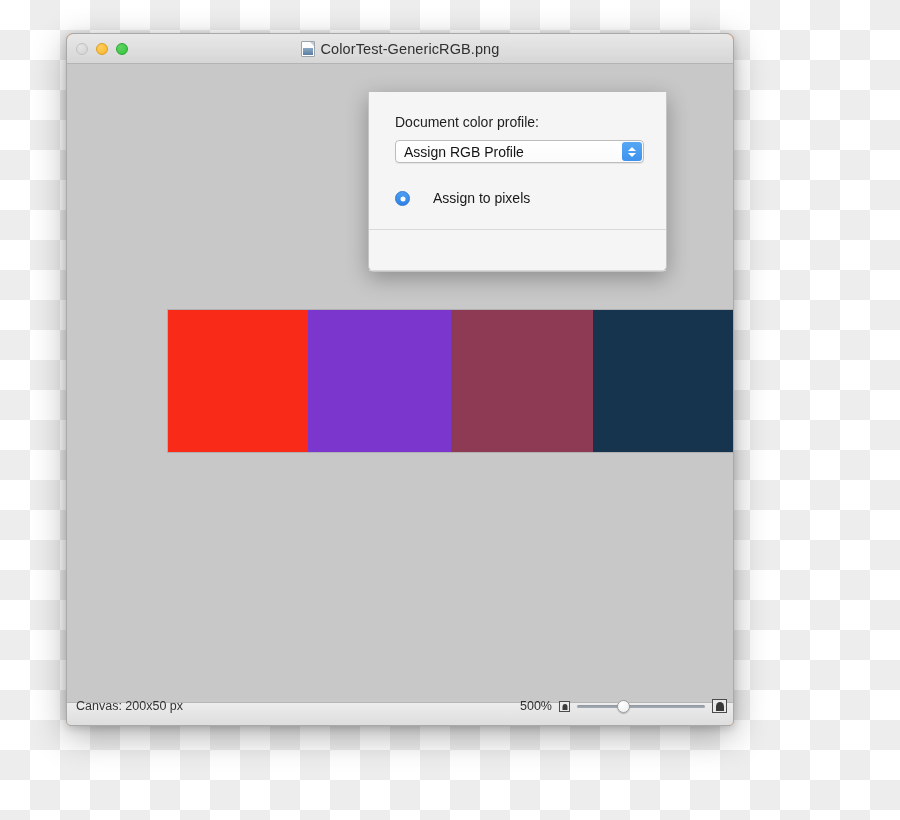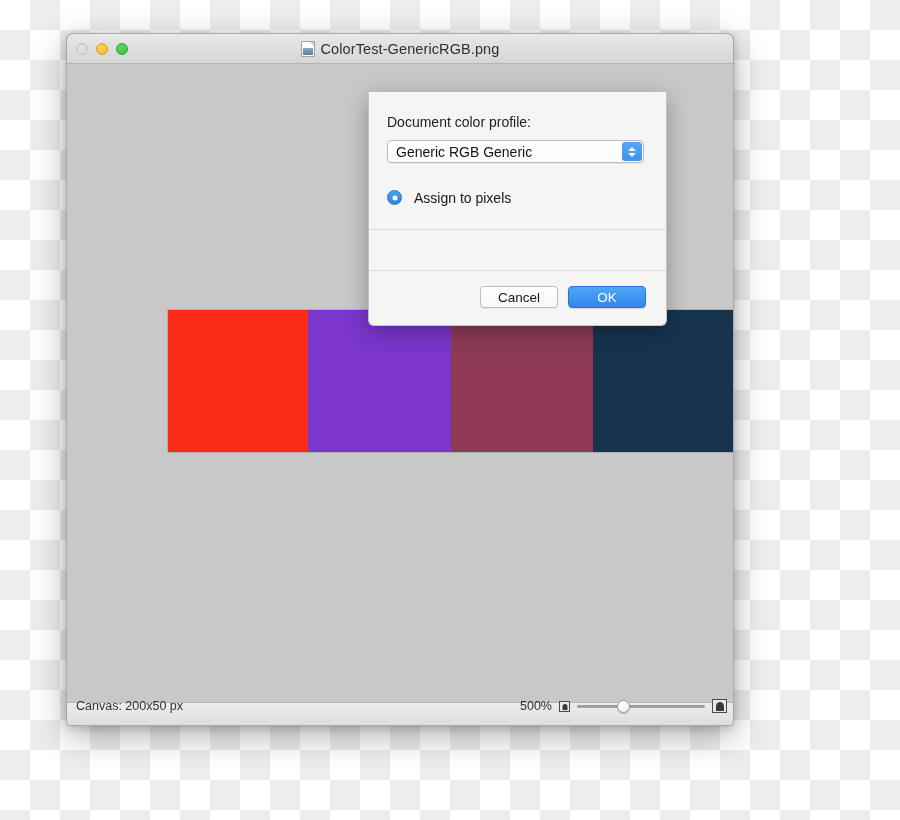--- a/index.html
+++ b/index.html
@@ -206,21 +206,21 @@
     width: 299px;
     background: #f5f5f5;
     border-radius: 0 0 6px 6px;
     box-shadow: 0 6px 22px rgba(0,0,0,0.30);
     border: 1px solid #c5c5c5;
     border-top: none;
     box-sizing: border-box;
     z-index: 20;
   }
   .sheet-section {
-    padding: 22px 22px 18px 18px;
+    padding: 22px 22px 18px 26px;
   }
   .sheet-section.bottom-divider { border-bottom: 1px solid #d9d9d9; }
   .field-label {
     font-size: 14px;
     color: #1d1d1d;
     margin-bottom: 10px;
   }
 
   .popup-button {
     position: relative;
@@ -255,22 +255,22 @@
     width: 0; height: 0;
     border-left: 4px solid transparent;
     border-right: 4px solid transparent;
   }
   .chev.up { border-bottom: 4px solid #ffffff; }
   .chev.down { border-top: 4px solid #ffffff; }
 
   .radio-group { margin-top: 13px; }
   .radio-row {
     display: flex;
-    align-items: flex-start;
-    gap: 12px;
+    align-items: flex-end;
+    gap: 23px;
     margin-bottom: 5px;
     margin-top: 27px;
   }
   .radio {
     width: 15px;
     height: 15px;
     border-radius: 50%;
     box-sizing: border-box;
     flex: 0 0 auto;
     position: relative;
@@ -361,37 +361,33 @@
       </span>
       <span class="pic-icon large"></span>
     </div>
   </div>
 
   <div id="color-profile-sheet">
 
     <div class="sheet-section bottom-divider">
       <div class="field-label">Document color profile:</div>
       <div class="popup-button">
-        <span>Generic RGB Generic</span>
+        <span>Assign RGB Profile</span>
         <span class="popup-stepper">
           <span class="chev up"></span>
           <span class="chev down"></span>
         </span>
       </div>
       <div class="radio-group">
         <div class="radio-row">
           <span class="radio on"></span>
           <span class="radio-label">Assign to pixels</span>
         </div>
       </div>
     </div>
 
     <div class="sheet-section bottom-divider">
     </div>
 
-    <div id="sheet-buttons">
-      <div class="sheet-btn secondary">Cancel</div>
-      <div class="sheet-btn primary">OK</div>
-    </div>
 
   </div>
 
 </div>
 
 </body></html>

